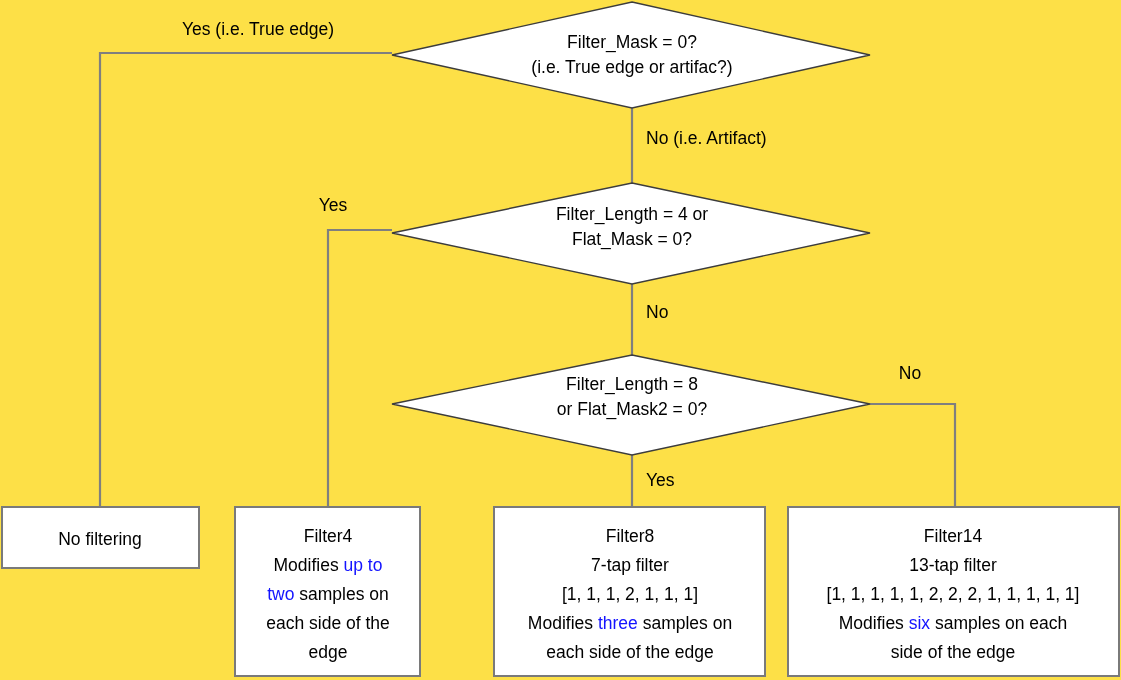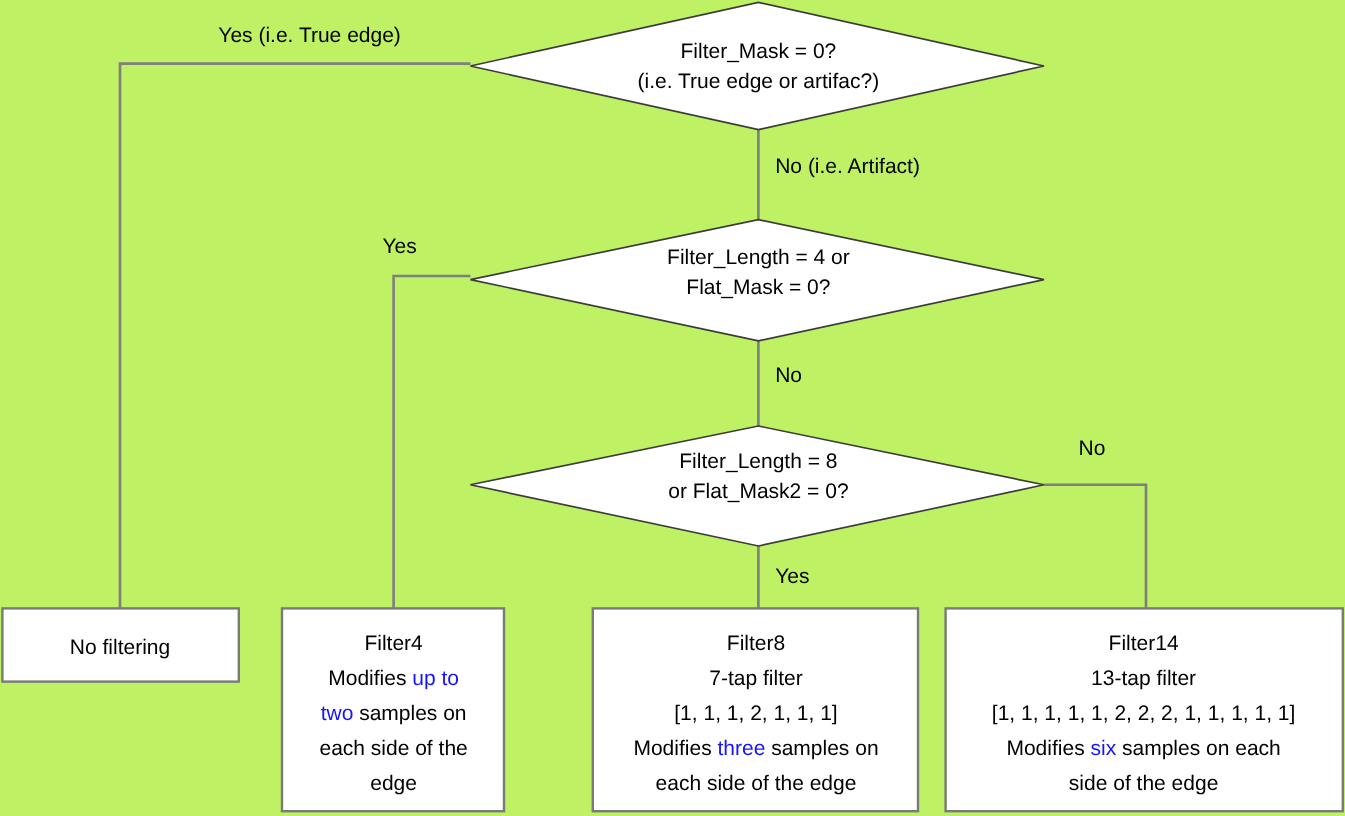--- a/index.html
+++ b/index.html
@@ -4,21 +4,21 @@
 <style>
   html, body {
     margin: 0;
     padding: 0;
     background: #ffffff;
   }
   #stage {
     position: relative;
     width: 1121px;
     height: 680px;
-    background: #bef264;
+    background: #fde047;
     overflow: hidden;
     font-family: "Liberation Sans", sans-serif;
   }
   svg#flow {
     position: absolute;
     left: 0;
     top: 0;
     width: 1121px;
     height: 680px;
   }

